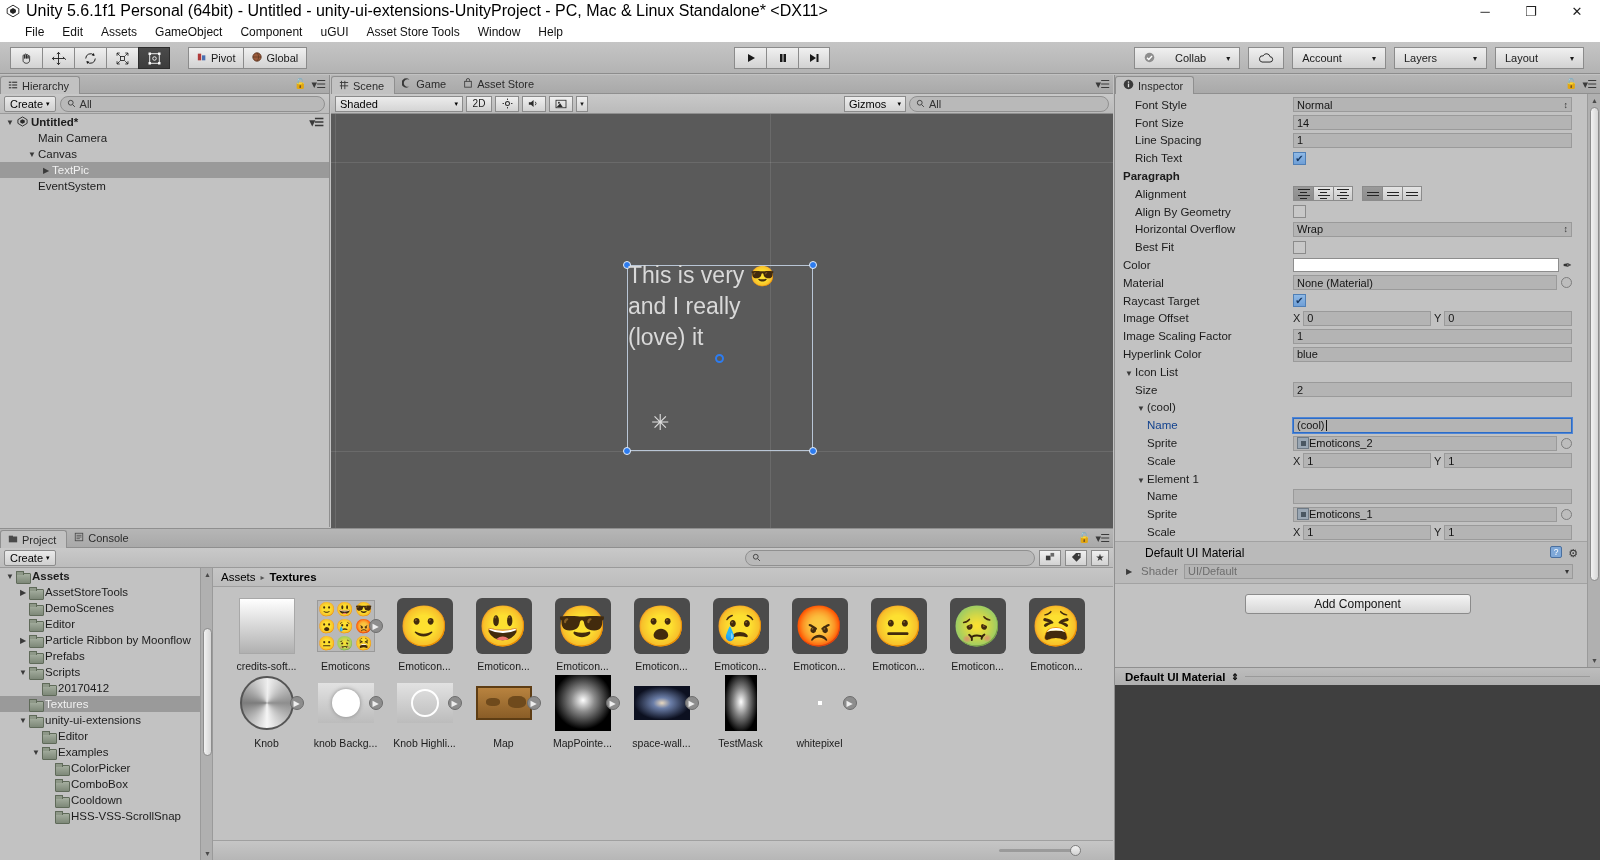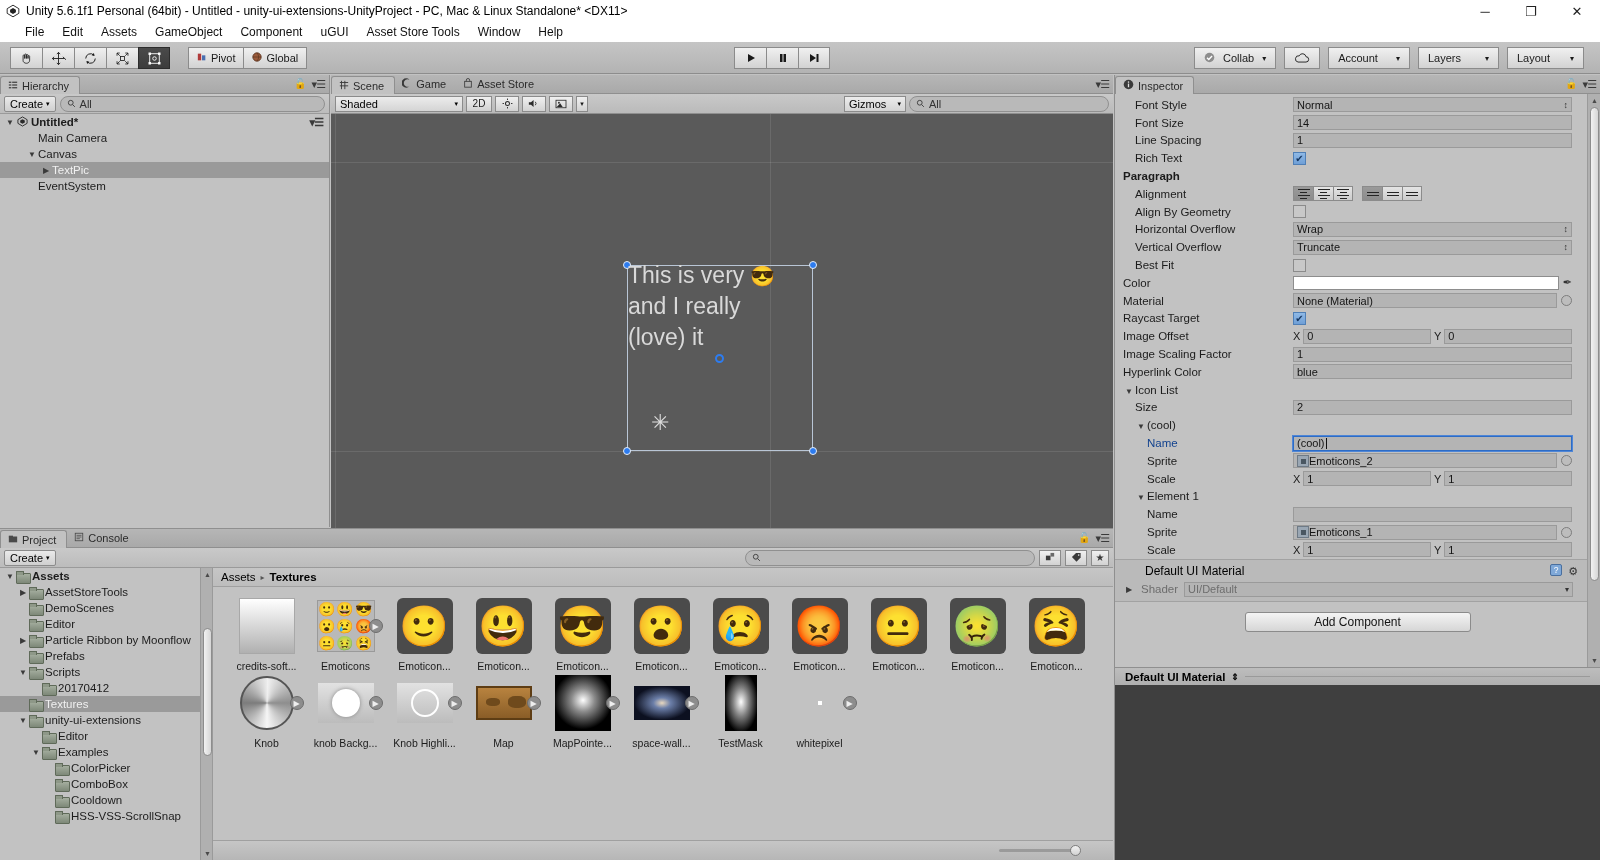--- a/index.html
+++ b/index.html
@@ -13,21 +13,21 @@
     background: #c2c2c2;
   }
   #app { position: relative; width: 1600px; height: 860px; }
 
   
   .titlebar {
     position: absolute; top: 0; left: 0; width: 1600px; height: 22px;
     background: #ffffff; display: flex; align-items: center;
   }
   .titlebar .ico { width: 26px; display: flex; justify-content: center; align-items: center; }
-  .titlebar .ttl { font-size: 12px; color: #000; white-space: nowrap; }
+  .titlebar .ttl { font-size: 16px; color: #000; white-space: nowrap; }
   .winbtns { position: absolute; right: 0; top: 0; height: 22px; display: flex; }
   .winbtn { width: 46px; height: 22px; display: flex; align-items: center; justify-content: center; font-size: 13px; color: #222; }
 
   
   .menubar {
     position: absolute; top: 22px; left: 0; width: 1600px; height: 20px;
     background: #ffffff; display: flex; align-items: center; padding-left: 16px;
   }
   .menubar .mi { padding: 0 9px; font-size: 12px; color: #111; line-height: 20px; cursor: default; }
 
@@ -49,21 +49,21 @@
   .tgroup .tbtn { border-right-width: 0; }
   .tgroup .tbtn:last-child { border-right-width: 1px; }
 
   .transform-tools { top: 5px; left: 10px; }
   .transform-tools .tbtn { width: 32px; }
   .pivot-group { top: 5px; left: 188px; }
   .pivot-group .tbtn { padding: 0 8px; gap: 4px; }
   .play-group { top: 5px; left: 734px; }
   .play-group .tbtn { width: 32px; }
   .right-group { position: absolute; top: 5px; right: 16px; display: flex; gap: 8px; }
-  .right-group .tbtn { padding: 0 9px; gap: 8px; }
+  .right-group .tbtn { padding: 0 9px; gap: 20px; }
 
   
   .panel { position: absolute; background: #c2c2c2; }
   .panel-tabs {
     height: 19px; display: flex; align-items: flex-end;
     background: linear-gradient(#b6b6b6,#a9a9a9);
     border-bottom: 1px solid #8f8f8f;
     position: relative;
   }
   .ptab {
@@ -963,28 +963,20 @@
           </div>
           <div class="prow">
             <div class="plabel i1">Horizontal Overflow</div>
             <div class="pfield">
               <div class="ifield updown">
                 <span>Wrap</span>
               </div>
             </div>
           </div>
           <div class="prow">
-            <div class="plabel i1">Vertical Overflow</div>
-            <div class="pfield">
-              <div class="ifield updown">
-                <span>Truncate</span>
-              </div>
-            </div>
-          </div>
-          <div class="prow">
             <div class="plabel i1">Best Fit</div>
             <div class="pfield">
               <div class="cbox"></div>
             </div>
           </div>
           <div class="prow">
             <div class="plabel i0">Color</div>
             <div class="pfield">
               <div class="ifield white" style="height:14px"></div>
               <span style="font-size:11px;color:#333">✒</span>

